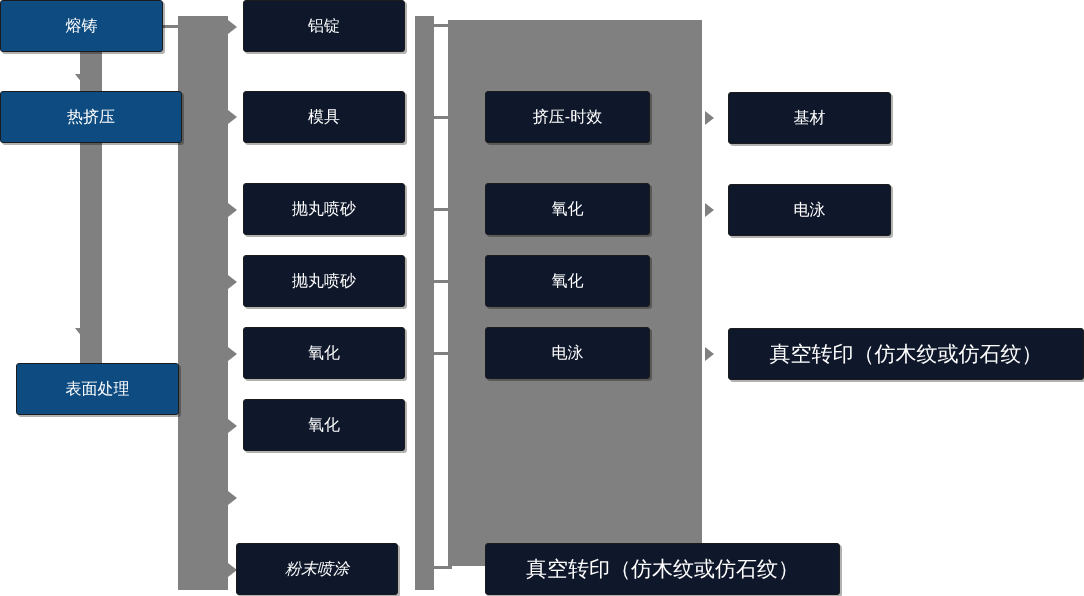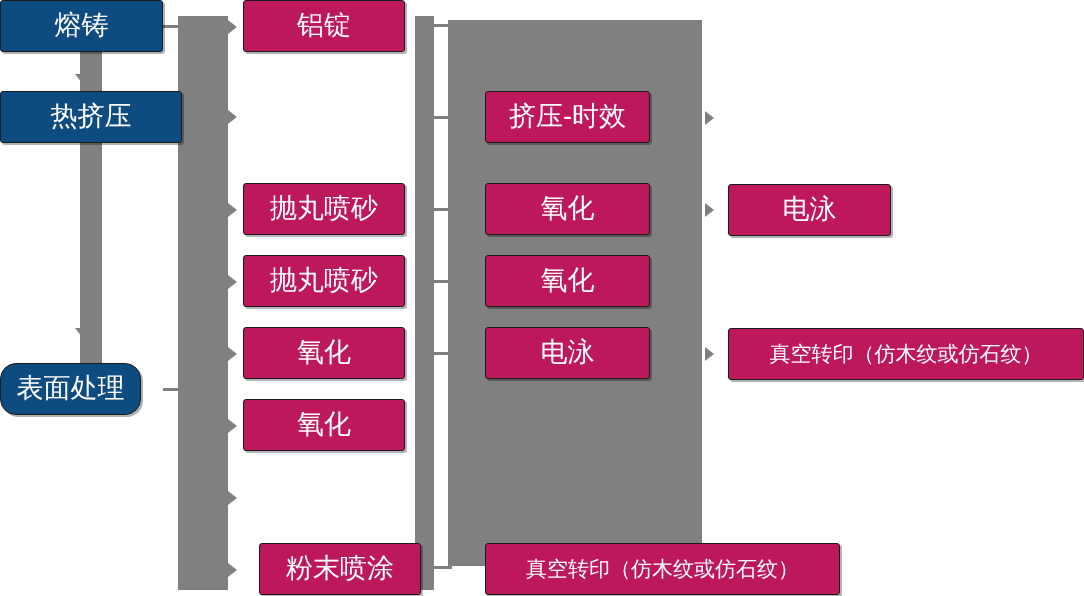--- a/index.html
+++ b/index.html
@@ -29,29 +29,29 @@
     border-top:9px solid #808080;
   }
   .arrow-stem{position:absolute;background:#808080;height:3px;}
 
   
   .box{
     position:absolute;
     box-sizing:border-box;
     display:flex;align-items:center;justify-content:center;
     color:#ffffff;
-    font-size:27px;
+    font-size:16px;
     line-height:1.1;
     border:1px solid #1b1b1b;
     border-radius:3px;
     white-space:nowrap;
     box-shadow:2px 2px 0 rgba(0,0,0,0.30);
   }
   .box.dark{background:#0E4B80;}
-  .box.light{background:#be185d;}
+  .box.light{background:#0f172a;}
   .box.wide{font-size:21px;}
 </style>
 </head>
 <body>
 
 <div id="stage">
 
   <div class="gray" style="left:80px;top:50px;width:22px;height:316px;"></div>
   <div class="arrow-d" style="left:75px;top:74px;"></div>
   <div class="arrow-d" style="left:75px;top:328px;"></div>
@@ -83,45 +83,47 @@
   <div class="grayband" style="left:448px;top:20px;width:254px;height:546px;"></div>
 
   <div class="arrow-r" style="left:705px;top:111px;"></div>
   <div class="arrow-r" style="left:705px;top:203px;"></div>
   <div class="arrow-r" style="left:705px;top:347px;"></div>
 
   <div class="box dark" style="left:0px;top:0px;width:163px;height:52px;">熔铸</div>
 
   <div class="box dark" style="left:0px;top:91px;width:182px;height:52px;">热挤压</div>
 
-  <div class="box dark" style="left:0px;top:363px;width:141px;height:52px;border-radius:16px;">表面处理</div>
+  <div class="box dark" style="left:16px;top:363px;width:163px;height:52px;">表面处理</div>
 
   <div class="box light" style="left:243px;top:0px;width:162px;height:52px;">铝锭</div>
 
+  <div class="box light" style="left:243px;top:91px;width:162px;height:52px;">模具</div>
 
   <div class="box light" style="left:243px;top:183px;width:162px;height:52px;">抛丸喷砂</div>
 
   <div class="box light" style="left:243px;top:255px;width:162px;height:52px;">抛丸喷砂</div>
 
   <div class="box light" style="left:243px;top:327px;width:162px;height:52px;">氧化</div>
 
   <div class="box light" style="left:243px;top:399px;width:162px;height:52px;">氧化</div>
 
 
-  <div class="box light" style="left:259px;top:543px;width:162px;height:52px;">粉末喷涂</div>
+  <div class="box light" style="left:236px;top:543px;width:162px;height:52px;font-style:italic;">粉末喷涂</div>
 
 
   <div class="box light" style="left:485px;top:91px;width:165px;height:52px;">挤压-时效</div>
 
   <div class="box light" style="left:485px;top:183px;width:165px;height:52px;">氧化</div>
 
   <div class="box light" style="left:485px;top:255px;width:165px;height:52px;">氧化</div>
 
   <div class="box light" style="left:485px;top:327px;width:165px;height:52px;">电泳</div>
 
   <div class="box light wide" style="left:485px;top:543px;width:355px;height:52px;">真空转印（仿木纹或仿石纹）</div>
 
+  <div class="box light" style="left:728px;top:92px;width:163px;height:52px;">基材</div>
 
   <div class="box light" style="left:728px;top:184px;width:163px;height:52px;">电泳</div>
 
   <div class="box light wide" style="left:728px;top:328px;width:356px;height:52px;">真空转印（仿木纹或仿石纹）</div>
 
 </div>
 
 </body></html>

